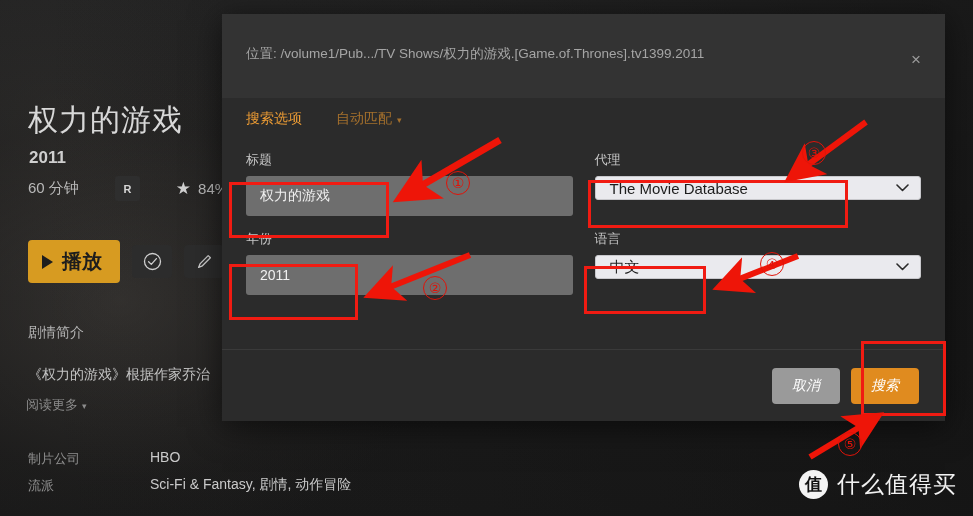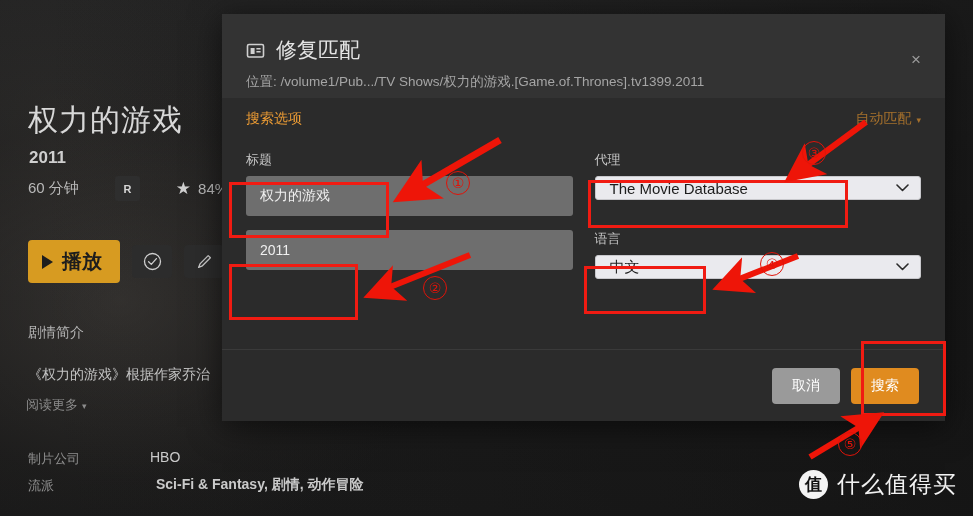--- a/index.html
+++ b/index.html
@@ -87,21 +87,21 @@
   }
   .read-more {
     position: absolute; left: 26px; top: 396px;
     font-size: 13px; color: #8c8c8c; cursor: pointer;
   }
   .read-more .caret { font-size: 9px; margin-left: 4px; }
 
   .fact-label-1 { position: absolute; left: 28px; top: 450px; font-size: 13px; color: #8f8f8f; }
   .fact-label-2 { position: absolute; left: 28px; top: 477px; font-size: 13px; color: #8f8f8f; }
   .fact-value-1 { position: absolute; left: 150px; top: 449px; font-size: 14px; color: #cacaca; }
-  .fact-value-2 { position: absolute; left: 156px; top: 476px; font-size: 14px; color: #cacaca; font-weight: bold; }
+  .fact-value-2 { position: absolute; left: 150px; top: 476px; font-size: 14px; color: #cacaca; }
 
   
   .watermark {
     position: absolute; right: 16px; bottom: 16px;
     display: flex; align-items: center; gap: 9px;
   }
   .wm-badge {
     width: 29px; height: 29px; border-radius: 50%;
     background: #f4f4f4; color: #111;
     display: flex; align-items: center; justify-content: center;
@@ -134,25 +134,24 @@
     white-space: nowrap; overflow: hidden;
   }
   .modal-close {
     position: absolute; right: 15px; top: 32px;
     width: 28px; height: 28px;
     display: flex; align-items: center; justify-content: center;
     color: #9b9b9b; font-size: 17px; cursor: pointer;
   }
 
   .modal-tabs {
-    display: flex; align-items: center; gap: 24px;
+    display: flex; align-items: center; gap: 34px;
     height: 41px;
     padding: 0 24px;
     background: #2b2b2b;
-    justify-content: space-between;
   }
   .tab {
     font-size: 14px; cursor: pointer; white-space: nowrap;
   }
   .tab.active { color: #eb9b34; }
   .tab.muted { color: #a5702c; }
   .tab .caret { font-size: 9px; margin-left: 5px; }
 
   .modal-body {
     padding: 12px 24px 0 24px;
@@ -197,20 +196,21 @@
     display: flex; align-items: center; justify-content: flex-end;
     gap: 11px;
     padding: 0 26px;
     border-top: 1px solid #3a3a3a;
   }
   .btn {
     border: none; border-radius: 4px;
     font-size: 14px; cursor: pointer;
     padding: 9px 20px;
     font-family: "Liberation Sans", "DejaVu Sans", sans-serif;
+    font-style: italic;
   }
   .btn-cancel { background: #9a9a9a; color: #ffffff; }
   .btn-primary { background: #e08b1f; color: #ffffff; }
 
   
   .anno-box {
     position: absolute;
     border: 3px solid #f01b12;
     pointer-events: none;
   }
@@ -276,29 +276,20 @@
   </div>
 
   <div class="watermark">
     <span class="wm-badge">值</span>
     <span class="wm-text">什么值得买</span>
   </div>
 
   <div class="modal">
 
     <div class="modal-header">
-      <div class="modal-title">
-        <svg class="title-icon" width="19" height="19" viewBox="0 0 19 19">
-          <rect x="1.5" y="3.5" width="16" height="12.5" rx="1.5" fill="none" stroke="#d0d0d0" stroke-width="1.6"></rect>
-          <rect x="4.6" y="7" width="4" height="6" fill="#d0d0d0"></rect>
-          <rect x="10.4" y="7" width="4.2" height="1.5" fill="#d0d0d0"></rect>
-          <rect x="10.4" y="10" width="4.2" height="1.5" fill="#d0d0d0"></rect>
-        </svg>
-        <span>修复匹配</span>
-      </div>
       <div class="modal-path">位置: /volume1/Pub.../TV Shows/权力的游戏.[Game.of.Thrones].tv1399.2011</div>
       <div class="modal-close">×</div>
     </div>
 
     <div class="modal-tabs">
       <span class="tab active">搜索选项</span>
       <span class="tab muted">
         <span>自动匹配</span><span class="caret">▾</span>
       </span>
     </div>
@@ -315,20 +306,21 @@
           <div class="field-label">代理</div>
           <div class="select-wrap">
             <div class="select-box">The Movie Database</div>
             <svg class="select-caret" width="13" height="8" viewBox="0 0 13 8">
               <path d="M1 1 L6.5 6.5 L12 1" fill="none" stroke="#2b2b2b" stroke-width="1.6" stroke-linecap="round" stroke-linejoin="round"></path>
             </svg>
           </div>
         </div>
 
         <div>
+          <div class="field-label">年份</div>
           <input class="text-input" type="text" value="2011" style="">
         </div>
 
         <div>
           <div class="field-label">语言</div>
           <div class="select-wrap">
             <div class="select-box">中文</div>
             <svg class="select-caret" width="13" height="8" viewBox="0 0 13 8">
               <path d="M1 1 L6.5 6.5 L12 1" fill="none" stroke="#2b2b2b" stroke-width="1.6" stroke-linecap="round" stroke-linejoin="round"></path>
             </svg>

